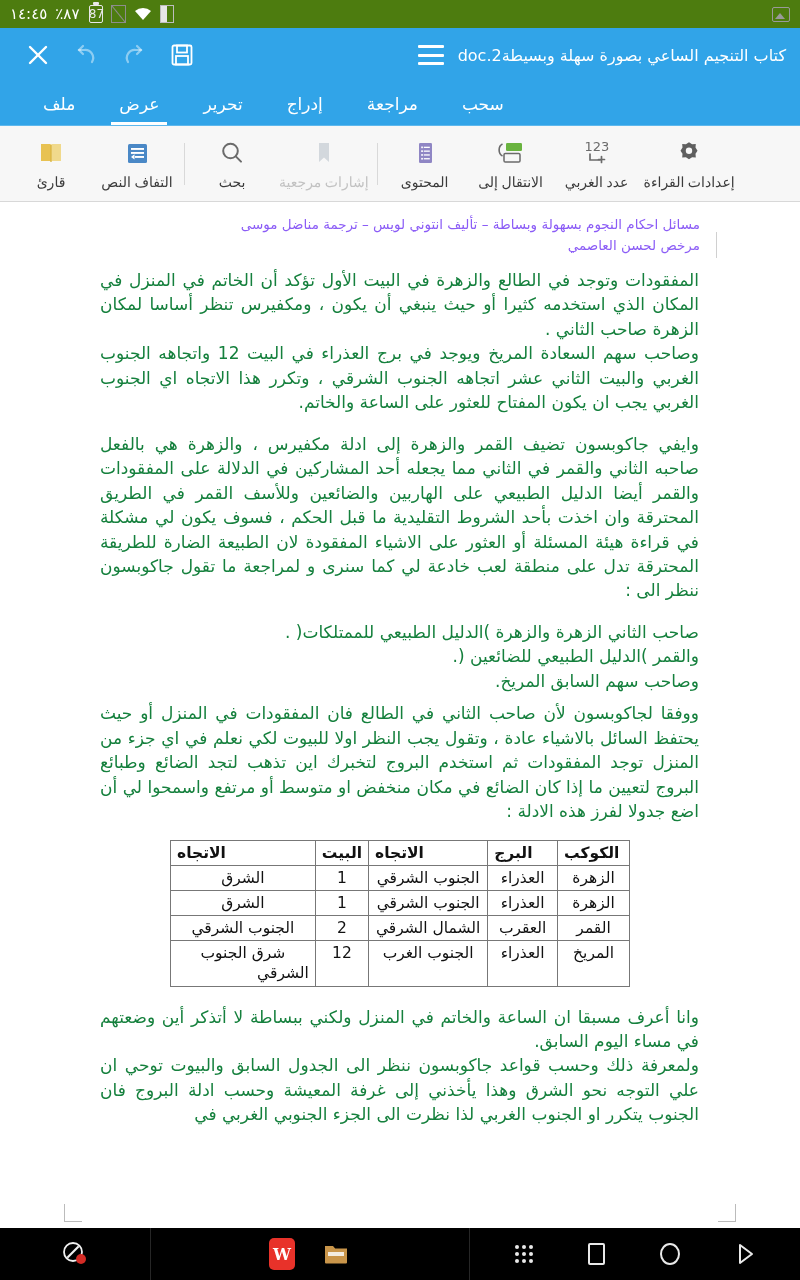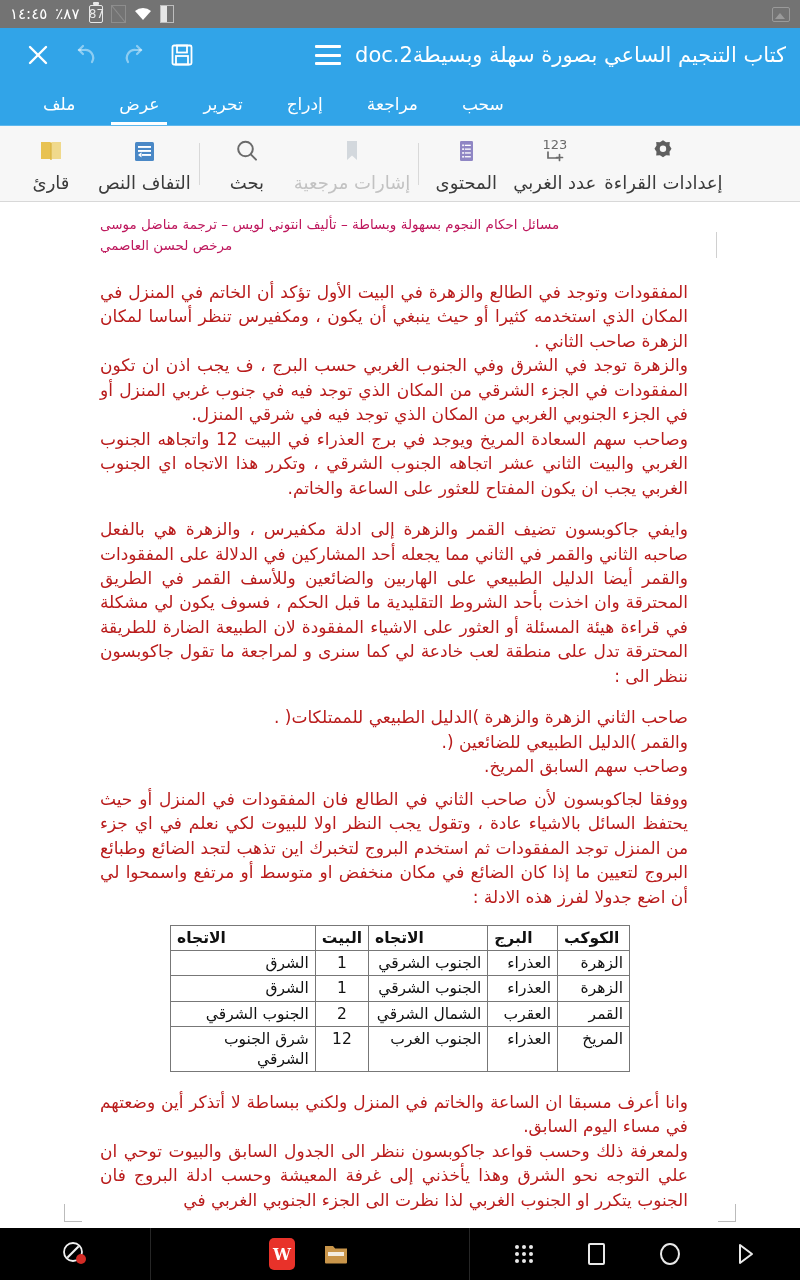--- a/index.html
+++ b/index.html
@@ -6,21 +6,21 @@
   html, body {
     width: 800px; height: 1280px;
     background: #ffffff;
     font-family: "DejaVu Sans", "Liberation Sans", sans-serif;
     overflow: hidden;
   }
   #app { position: relative; width: 800px; height: 1280px; display: flex; flex-direction: column; }
 
   
   .statusbar {
-    height: 28px; background: #737373; color: #ffffff;
+    height: 28px; background: #4d7c0f; color: #ffffff;
     display: flex; align-items: center; padding: 0 10px; gap: 8px;
     font-size: 14px; flex: none; direction: ltr;
   }
   .status-time { font-size: 15px; letter-spacing: .5px; }
   .status-pct { font-size: 15px; }
   .batt {
     width: 14px; height: 18px; border: 1.6px solid #e8e8e8; border-radius: 2px;
     position: relative; display: flex; align-items: center; justify-content: center;
     font-size: 12px; color: #e8e8e8; margin-left: 2px;
   }
@@ -48,21 +48,21 @@
     height: 54px; display: flex; align-items: center; padding: 0 14px; direction: ltr;
   }
   .ab-btn {
     width: 48px; height: 48px; display: flex; align-items: center; justify-content: center;
     cursor: pointer;
   }
   .ab-btn svg { display: block; }
   .ab-title {
     margin-left: auto; display: flex; align-items: center; gap: 14px; direction: rtl;
   }
-  .doc-title { font-size: 21px; color: #ffffff; white-space: nowrap; }
+  .doc-title { font-size: 16px; color: #ffffff; white-space: nowrap; }
   .hamburger { width: 26px; height: 20px; display:flex; flex-direction:column; justify-content:space-between; cursor:pointer; }
   .hamburger i { display:block; height: 3px; background:#fff; border-radius:1px; }
 
   .tabs {
     height: 44px; display: flex; flex-direction: row-reverse; align-items: stretch;
     padding: 0 22px 0 21px; border-bottom: 1px solid rgba(255,255,255,.22);
   }
   .tab {
     display: flex; align-items: center; justify-content: center;
     padding: 0 22px; font-size: 17px; color: #ffffff; position: relative; cursor: pointer;
@@ -76,51 +76,51 @@
   .ribbon {
     height: 76px; background: #f7f7f7; border-bottom: 1px solid #d8d8d8;
     display: flex; flex-direction: row-reverse; align-items: center; flex: none;
     padding: 0 8px; overflow: hidden;
   }
   .ritem {
     min-width: 86px; height: 100%; display: flex; flex-direction: column;
     align-items: center; justify-content: center; gap: 5px; cursor: pointer; padding: 0 4px; text-align: right;
   }
   .ritem .ic { height: 32px; display: flex; align-items: center; justify-content: center; }
-  .ritem .lbl { font-size: 18px; color: #3b3b3b; white-space: nowrap; }
+  .ritem .lbl { font-size: 14px; color: #3b3b3b; white-space: nowrap; font-family: Liberation Serif, serif; }
   .ritem.disabled .lbl { color: #c2c2c2; }
   .rsep { width: 1px; height: 42px; background: #d9d9d9; margin: 0 4px; flex: none; }
 
   
   .doc-scroll {
     flex: 1 1 auto; background: #ffffff; position: relative; overflow: hidden;
   }
   .page {
     width: 800px; padding: 12px 100px 0 100px; position: relative;
   }
   .doc-header {
-    text-align: left; color: #be185d; font-size: 13.5px; line-height: 1.55;
-    margin-bottom: 24px;
+    text-align: right; color: #8b5cf6; font-size: 13.5px; line-height: 1.55;
+    margin-bottom: 12px;
   }
   .para {
-    font-size: 17px; line-height: 1.44; color: #b91c1c; text-align: justify;
-    text-align-last: right; margin: 0 12px 0 0;
+    font-size: 17px; line-height: 1.44; color: #15803d; text-align: justify;
+    text-align-last: right; margin: 0 1px 0 0;
   }
   .para.rt { text-align: right; text-align-last: right; }
   .gap { height: 17px; }
   .gap-sm { height: 8px; }
 
   
   .tbl-wrap { display: flex; justify-content: center; margin: 16px 0 18px 0; }
   table.doc-tbl {
     border-collapse: collapse; direction: rtl; width: 460px;
     font-size: 15.5px; color: #111;
   }
   table.doc-tbl th, table.doc-tbl td {
-    border: 1px solid #777; padding: 2px 6px; text-align: right; vertical-align: top;
+    border: 1px solid #777; padding: 2px 6px; text-align: center; vertical-align: top;
     line-height: 1.3;
   }
   table.doc-tbl th { text-align: left; font-weight: bold; }
   table.doc-tbl td.num { text-align: center; }
   table.doc-tbl .c-kawkab { width: 72px; }
   table.doc-tbl .c-burj { width: 70px; }
   table.doc-tbl .c-itijah1 { width: 120px; }
   table.doc-tbl .c-bayt { width: 52px; }
   table.doc-tbl .c-itijah2 { width: 146px; }
   td.justify-cell { text-align: justify; text-align-last: justify; }
@@ -290,20 +290,30 @@
           <rect x="12.8" y="11.5" width="6" height="1.3" fill="#ffffff"></rect>
           <rect x="10.2" y="15.1" width="1.7" height="1.7" fill="#ffffff"></rect>
           <rect x="12.8" y="15.3" width="6" height="1.3" fill="#ffffff"></rect>
           <rect x="10.2" y="18.9" width="1.7" height="1.7" fill="#ffffff"></rect>
           <rect x="12.8" y="19.1" width="6" height="1.3" fill="#ffffff"></rect>
         </svg>
       </span>
       <span class="lbl">المحتوى</span>
     </div>
 
+    <div class="ritem">
+      <span class="ic">
+        <svg width="32" height="26" viewBox="0 0 32 26">
+          <rect x="11" y="3" width="16" height="8" rx="1.3" fill="#69b33f"></rect>
+          <rect x="9" y="13.5" width="16" height="8.5" rx="1.3" fill="none" stroke="#6b6b6b" stroke-width="1.5"></rect>
+          <path d="M7.5 4 A5.5 6.5 0 0 0 7.5 16" fill="none" stroke="#6b6b6b" stroke-width="1.6"></path>
+        </svg>
+      </span>
+      <span class="lbl">الانتقال إلى</span>
+    </div>
 
     <div class="ritem">
       <span class="ic">
         <svg width="40" height="30" viewBox="0 0 40 30">
           <text x="20" y="13" text-anchor="middle" font-size="13" font-family="DejaVu Sans, sans-serif" fill="#6b6b6b">123</text>
           <path d="M13 16 v6 h10" fill="none" stroke="#6b6b6b" stroke-width="1.7" stroke-linecap="round"></path>
           <path d="M24.5 18.5 v6 M21.5 21.5 h6" stroke="#6b6b6b" stroke-width="1.7" stroke-linecap="round"></path>
         </svg>
       </span>
       <span class="lbl">عدد الغربي</span>
@@ -324,21 +334,20 @@
   <div class="doc-scroll">
     <div class="page">
 
       <div class="doc-header">
         <div>مسائل احكام النجوم بسهولة وبساطة – تأليف انتوني لويس – ترجمة مناضل موسى</div>
         <div>مرخص لحسن العاصمي</div>
       </div>
       <div class="v-rule"></div>
 
       <p class="para">المفقودات وتوجد في الطالع والزهرة في البيت الأول تؤكد أن الخاتم في المنزل في المكان الذي استخدمه كثيرا أو حيث ينبغي أن يكون ، ومكفيرس تنظر أساسا لمكان الزهرة صاحب الثاني .</p>
-      <p class="para">والزهرة توجد في الشرق وفي الجنوب الغربي حسب البرج ، ف يجب اذن ان تكون المفقودات في الجزء الشرقي من المكان الذي توجد فيه في جنوب غربي المنزل أو في الجزء الجنوبي الغربي من المكان الذي توجد فيه في شرقي المنزل.</p>
       <p class="para">وصاحب سهم السعادة المريخ ويوجد في برج العذراء في البيت 12 واتجاهه الجنوب الغربي والبيت الثاني عشر اتجاهه الجنوب الشرقي ، وتكرر هذا الاتجاه اي الجنوب الغربي يجب ان يكون المفتاح للعثور على الساعة والخاتم.</p>
       <div class="gap"></div>
       <p class="para">وايفي جاكوبسون تضيف القمر والزهرة إلى ادلة مكفيرس ، والزهرة هي بالفعل صاحبه الثاني والقمر في الثاني مما يجعله أحد المشاركين في الدلالة على المفقودات والقمر أيضا الدليل الطبيعي على الهاربين والضائعين وللأسف القمر في الطريق المحترقة وان اخذت بأحد الشروط التقليدية ما قبل الحكم ، فسوف يكون لي مشكلة في قراءة هيئة المسئلة أو العثور على الاشياء المفقودة لان الطبيعة الضارة للطريقة المحترقة تدل على منطقة لعب خادعة لي كما سنرى و لمراجعة ما تقول جاكوبسون ننظر الى :</p>
       <div class="gap"></div>
       <p class="para rt">صاحب الثاني الزهرة والزهرة )الدليل الطبيعي للممتلكات( .</p>
       <p class="para rt">والقمر )الدليل الطبيعي للضائعين (.</p>
       <p class="para rt">وصاحب سهم السابق المريخ.</p>
       <div class="gap-sm"></div>
       <p class="para">ووفقا لجاكوبسون لأن صاحب الثاني في الطالع فان المفقودات في المنزل أو حيث يحتفظ السائل بالاشياء عادة ، وتقول يجب النظر اولا للبيوت لكي نعلم في اي جزء من المنزل توجد المفقودات ثم استخدم البروج لتخبرك اين تذهب لتجد الضائع وطبائع البروج لتعيين ما إذا كان الضائع  في مكان منخفض او متوسط أو مرتفع واسمحوا لي أن اضع جدولا لفرز هذه الادلة :</p>
 

